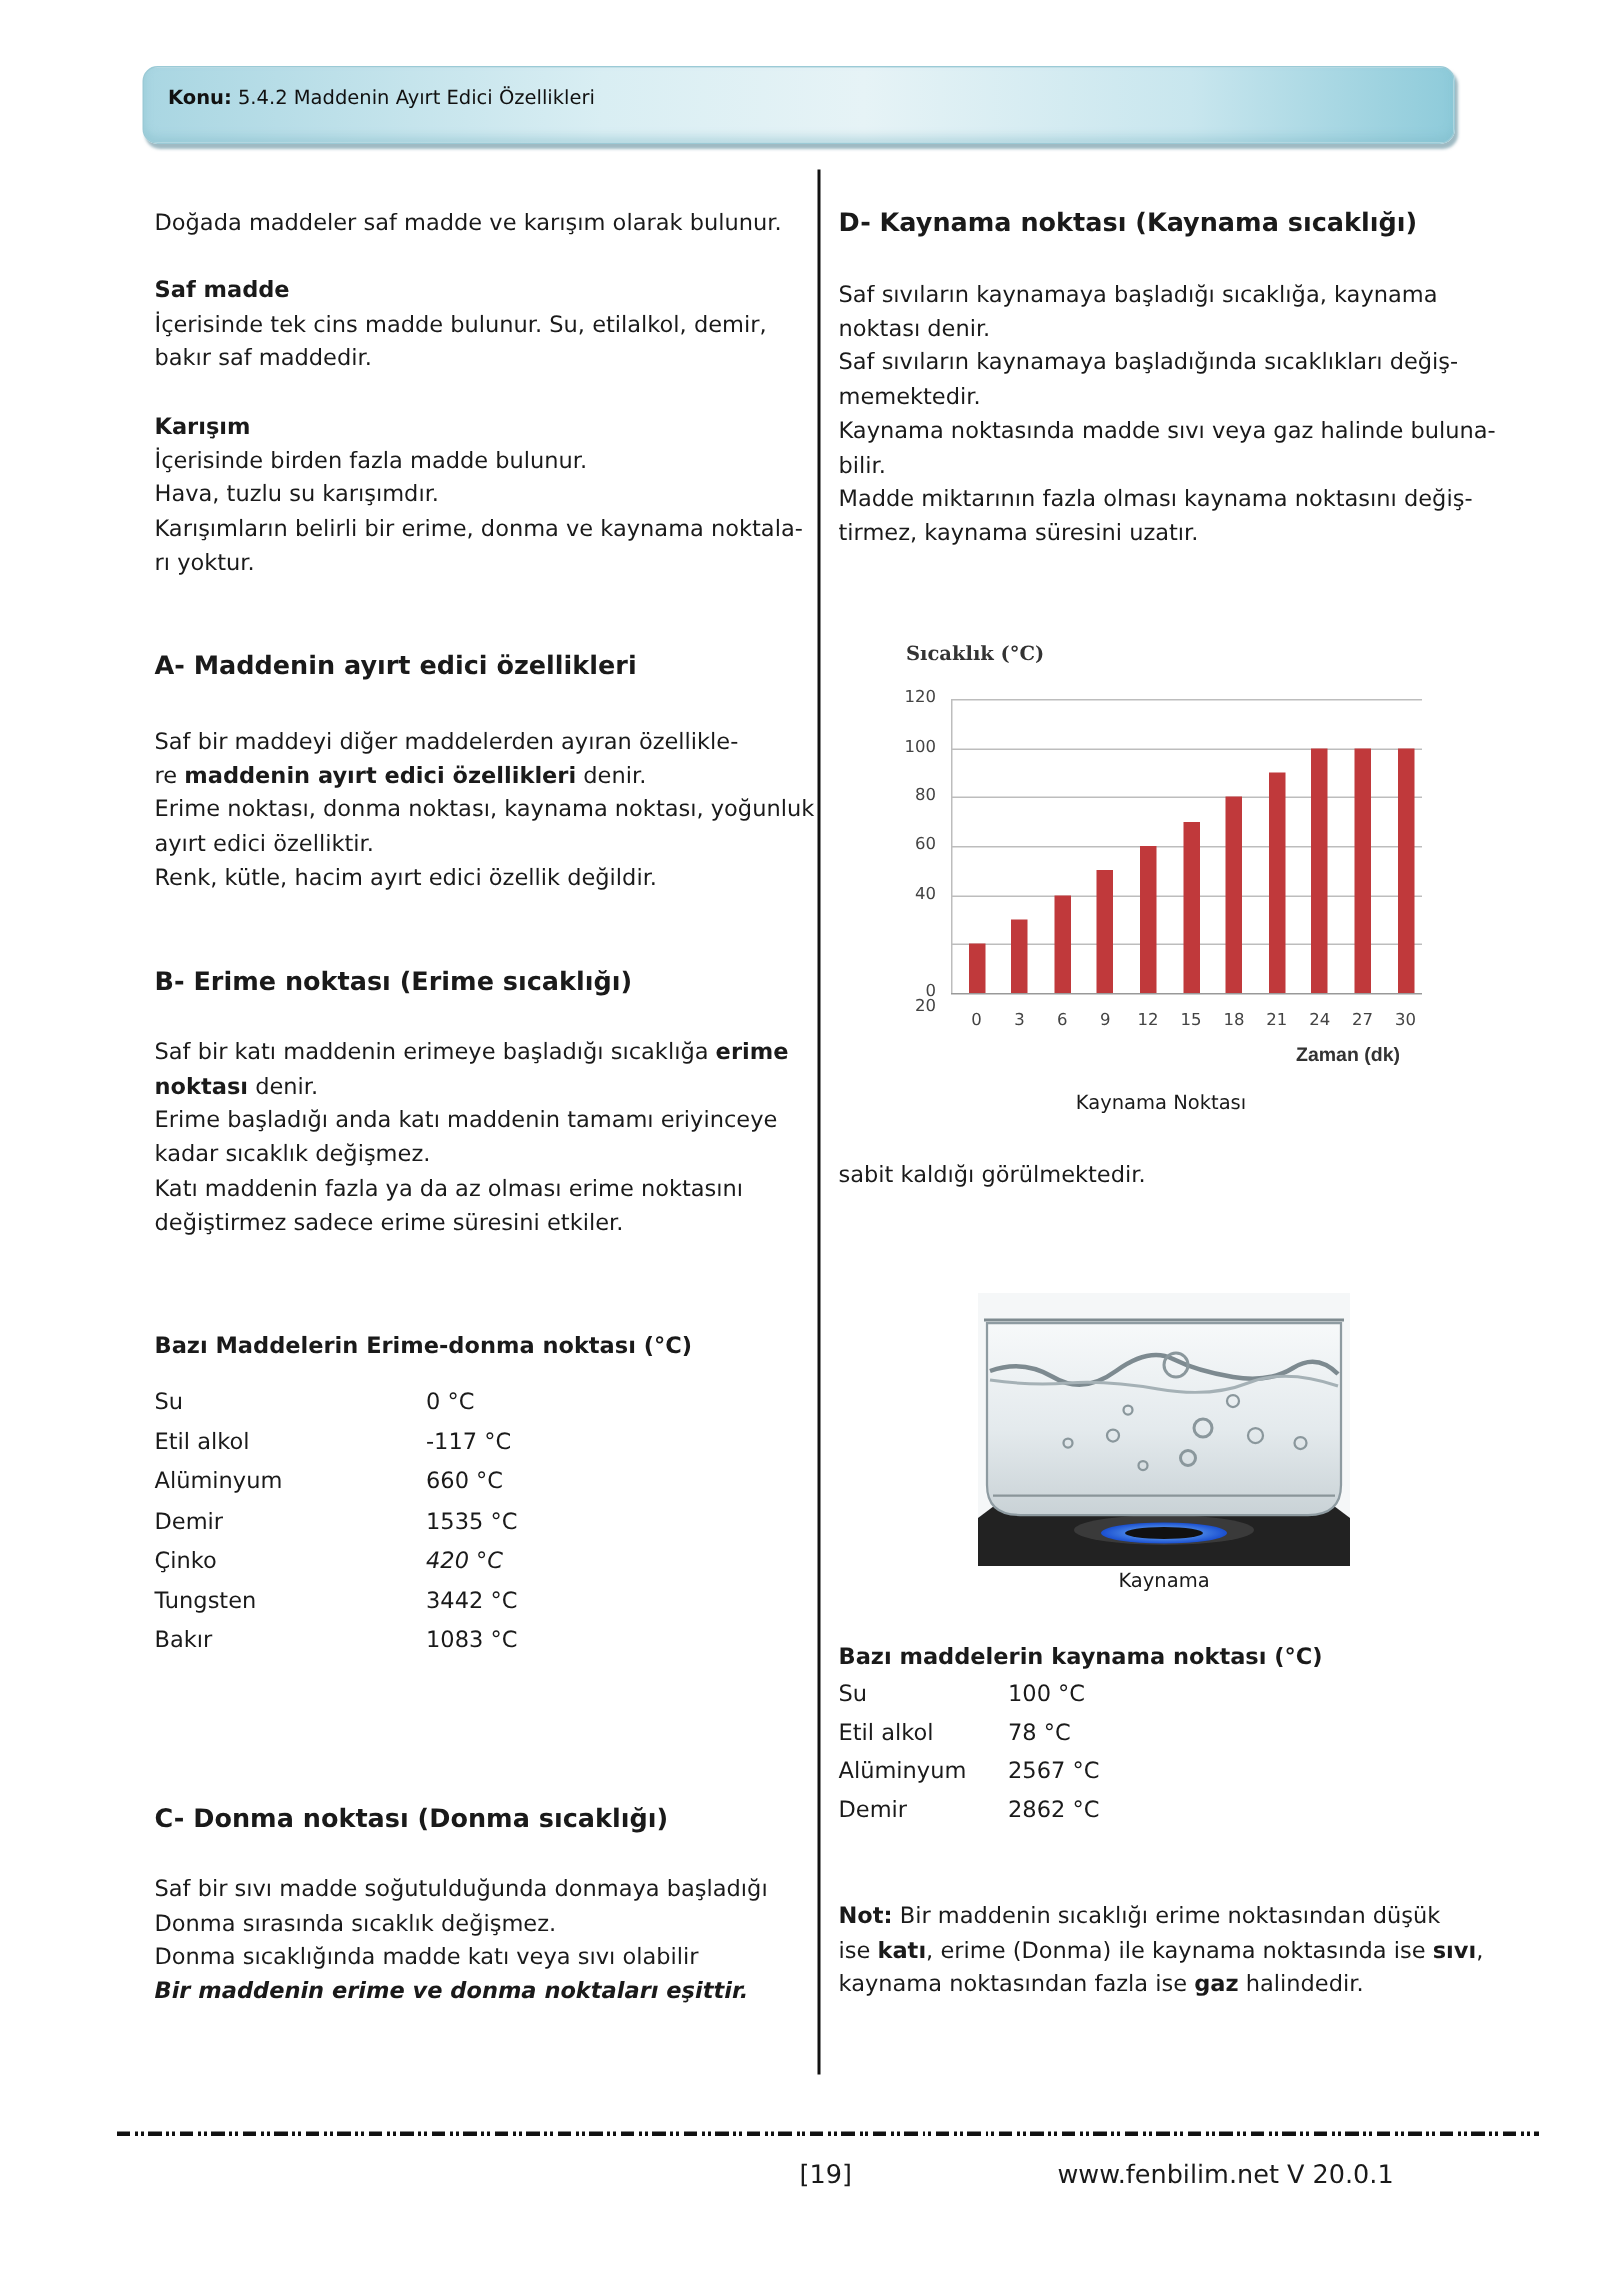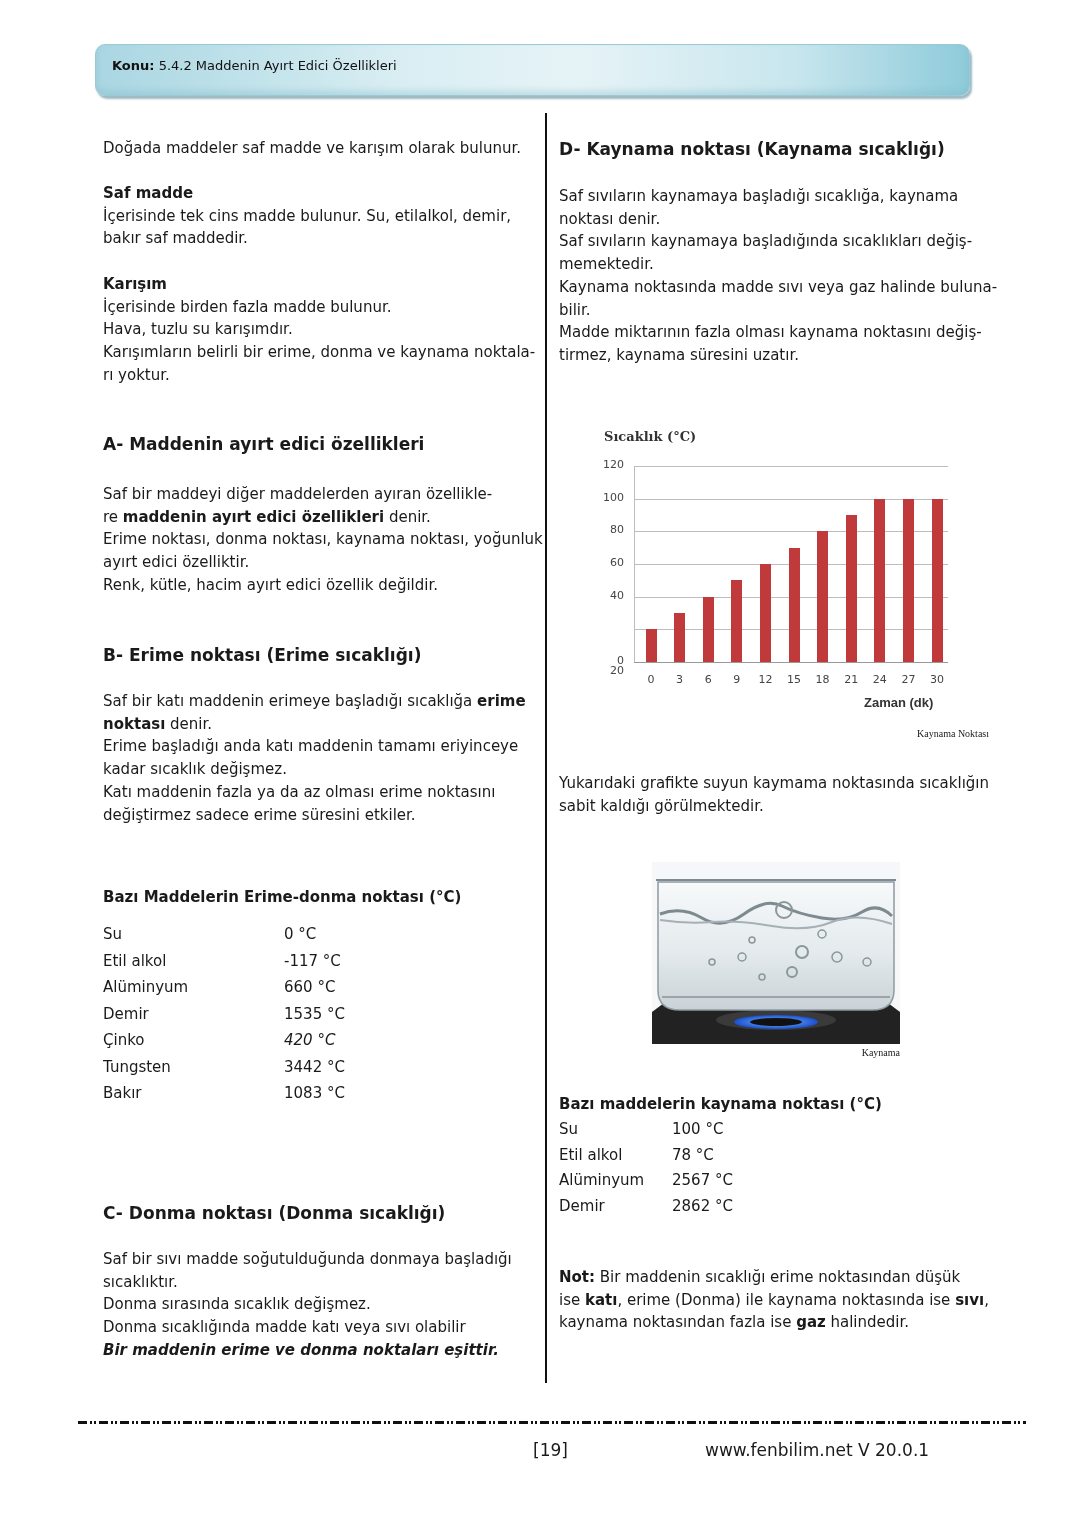--- a/index.html
+++ b/index.html
@@ -38,21 +38,21 @@
   .grid { position: absolute; left: 38px; width: 314px; height: 1px; background: #bdbdbd; }
   .ytick { position: absolute; left: 0; width: 28px; text-align: right; font-size: 11px; color: #444; }
   .bar { position: absolute; width: 11px; background: #c0393b; }
   .xtick { position: absolute; width: 24px; text-align: center; font-size: 11px; color: #444; }
   .xtitle { left: 268px; top: 270px; font-family: Liberation Sans, sans-serif; font-weight: bold; font-size: 13px; color: #333; }
   .axis-line { position: absolute; left: 38px; width: 314px; height: 1px; background: #999; }
   .yaxis-line { position: absolute; left: 38px; width: 1px; background: #bdbdbd; }
 
   
   .photo { left: 652px; top: 862px; width: 248px; height: 182px; overflow: hidden; background: #f4f6f7; }
-  .caption { font-size: 10px; text-align: right; white-space: nowrap; font-family: Liberation Serif, serif; }
+  .caption { font-size: 13px; text-align: center; white-space: nowrap; }
 
   .footer-dash {
     left: 78px; top: 1421px; width: 948px; height: 3px;
     background: repeating-linear-gradient(to right, #111 0 9px, transparent 9px 12px, #111 12px 14px, transparent 14px 16px, #111 16px 18px, transparent 18px 21px);
   }
   .page-num { left: 533px; top: 1440px; font-size: 17px; }
   .site { left: 705px; top: 1440px; font-size: 17px; white-space: nowrap; }
 </style>
 </head>
 <body>
@@ -126,21 +126,20 @@
     </div>
   <div class="tbl-row" style="top:159px;">
       <span class="name">Bakır</span>
       <span class="val" style="left:181px;">1083 °C</span>
     </div>
 </div>
 
 <div class="abs h-sec" style="left:103px; top:1203px;">C- Donma noktası (Donma sıcaklığı)</div>
 <div class="abs txt" style="left:103px; top:1248px;">
   <span class="line">Saf bir sıvı madde soğutulduğunda donmaya başladığı</span>
-  <span class="line">sıcaklıktır.</span>
   <span class="line">Donma sırasında sıcaklık değişmez.</span>
   <span class="line">Donma sıcaklığında madde katı veya sıvı olabilir</span>
   <span class="line" style="font-weight:bold; font-style:italic;">Bir maddenin erime ve donma noktaları eşittir.</span>
 </div>
 
 <div class="abs h-sec" style="left:559px; top:139px;">D- Kaynama noktası (Kaynama sıcaklığı)</div>
 <div class="abs txt" style="left:559px; top:185px;">
   <span class="line">Saf sıvıların kaynamaya başladığı sıcaklığa, kaynama</span>
   <span class="line">noktası denir.</span>
   <span class="line">Saf sıvıların kaynamaya başladığında sıcaklıkları değiş-</span>
@@ -197,21 +196,20 @@
       <div class="xtick" style="left: 300.4px; top: 248px;">27</div>
       <div class="xtick" style="left: 329px; top: 248px;">30</div>
     </div>
 
   <div class="abs xtitle">Zaman (dk)</div>
 </div>
 
 <div class="abs caption" style="left:559px; top:728px; width:430px;">Kaynama Noktası</div>
 
 <div class="abs txt" style="left:559px; top:772px;">
-  <span class="line">Yukarıdaki grafikte suyun kaymama noktasında sıcaklığın</span>
   <span class="line">sabit kaldığı görülmektedir.</span>
 </div>
 
 <div class="abs photo">
   <svg width="248" height="182" viewBox="0 0 248 182">
     <defs>
       <linearGradient id="glass" x1="0" y1="0" x2="0" y2="1">
         <stop offset="0" stop-color="#f7f9fa"></stop>
         <stop offset="0.55" stop-color="#e4eaed"></stop>
         <stop offset="1" stop-color="#c9d2d6"></stop>

